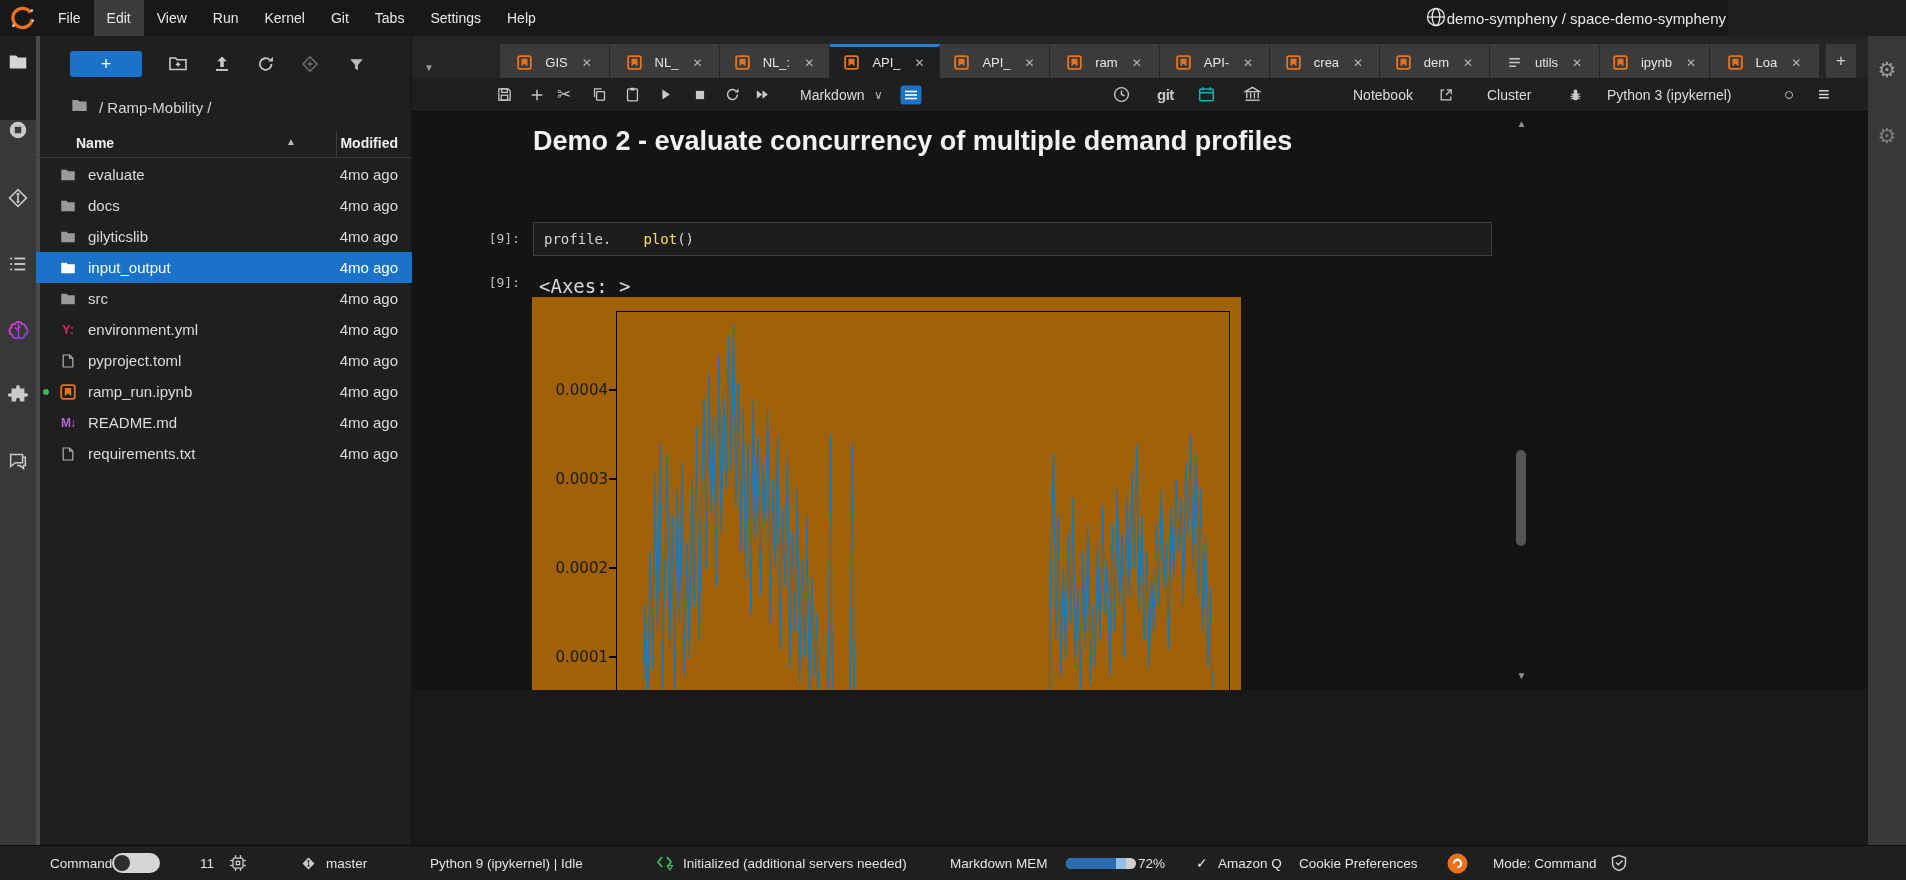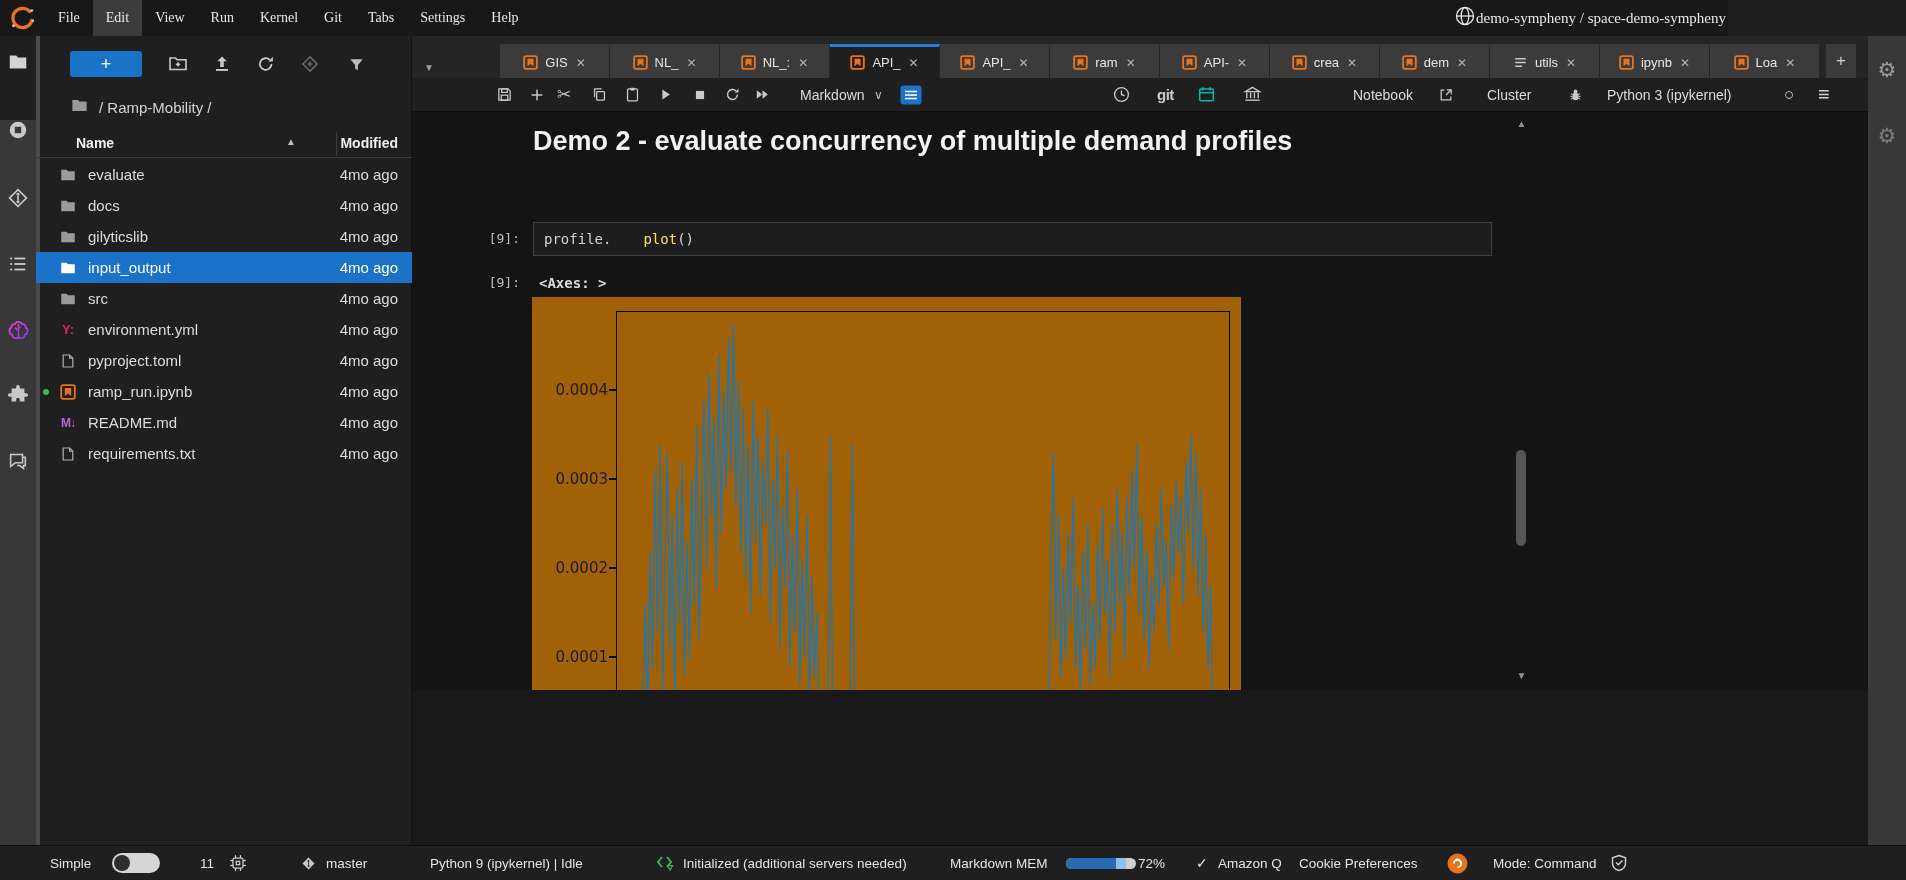--- a/index.html
+++ b/index.html
@@ -2,21 +2,21 @@
 <html><head>
 <meta charset="utf-8">
 <style>
   * { margin:0; padding:0; box-sizing:border-box; }
   html,body { background:#000; }
   .app { position:relative; width:1906px; height:880px; background:#1f1f1f; overflow:hidden;
          font-family:"Liberation Sans", sans-serif; color:#e4e4e4; }
 
   
   .menubar { position:absolute; left:0; top:0; width:1728px; height:36px; background:#181818;
-             display:flex; align-items:center; font-size:14px; color:#e8e8e8; overflow:hidden;font-family:Liberation Serif, serif; }
+             display:flex; align-items:center; font-size:14px; color:#e8e8e8; overflow:hidden; }
   .logo { margin:0 10px 0 10px; display:flex; align-items:center; }
   .menu-item { padding:0 13px; line-height:36px; cursor:default; }
   .menu-item.active { background:#3c3c3c; }
   .menubar-right { position:absolute; right:0; top:0; height:36px; display:flex; align-items:center; padding-right:2px; }
   .ws-label { font-size:15px; white-space:nowrap; }
 
   
   .activitybar { position:absolute; left:0; top:36px; width:36px; height:809px; background:#383838; }
   .act-active-bg { position:absolute; left:0; top:0; width:36px; height:84px; background:#1f1f1f; }
   .act-icon { position:absolute; left:0; width:36px; display:flex; justify-content:center; }
@@ -43,36 +43,36 @@
   .yaml-ic { color:#e0245e; font-weight:bold; font-size:13px; }
   .md-ic { color:#b567d8; font-weight:bold; font-size:12px; letter-spacing:-1px; }
   .frow.selected svg path, .frow.selected svg rect { fill:#ffffff; }
 
   
   .main { position:absolute; left:412px; top:36px; width:1456px; height:809px; background:#141414; }
   .tabbar { position:absolute; left:0; top:0; width:1456px; height:42px; background:#252525; display:flex; align-items:flex-end; }
   .tab-lead { width:88px; height:42px; position:relative; flex:none; }
   .tab-overflow { position:absolute; left:12px; bottom:5px; font-size:10px; color:#9a9a9a; }
   .tab { width:110px; height:34px; flex:none; background:#3b3b3b; border-right:1px solid #252525; border-top:3px solid transparent;
-         display:flex; align-items:center; justify-content:center; gap:7px; font-size:13px; color:#e6e6e6; }
+         display:flex; align-items:center; justify-content:center; gap:13px; font-size:13px; color:#e6e6e6; }
   .tab.active { background:#1f1f1f; border-top:3px solid #1f80d6; }
   .tab .tclose { font-size:12px; color:#b5b5b5; margin-left:1px; }
   .tab-add { width:30px; height:34px; flex:none; background:#3b3b3b; margin-left:6px; display:flex; align-items:center; justify-content:center; font-size:17px; color:#cfcfcf; }
 
   .nbtoolbar { position:absolute; left:0; top:42px; width:1456px; height:34px; background:#1f1f1f; border-bottom:1px solid #101010; }
   .tbi { position:absolute; top:0; height:33px; display:flex; align-items:center; justify-content:center; color:#c9c9c9; }
   .tb-text { font-size:14px; color:#dcdcdc; white-space:nowrap; }
 
   
   .nbviewport { position:absolute; left:0; top:76px; width:1456px; height:578px; background:#141414; overflow:hidden; }
   .nb-heading { position:absolute; left:121px; top:10px; width:860px; font-size:27px; font-weight:700; line-height:38px; color:#f2f2f2; }
   .prompt { position:absolute; left:0; width:108px; text-align:right; font-family:"DejaVu Sans Mono", monospace; font-size:13px; color:#c0c0c0; }
   .codebox { position:absolute; left:121px; top:110px; width:959px; height:34px; background:#1d1d1d; border:1px solid #3f3f3f; display:flex; align-items:center; padding:0 10px; font-family:"DejaVu Sans Mono", monospace; font-size:14px; }
   .tok-plain { color:#d4d4d4; } .tok-fn { color:#fde047;margin-left:32px; }
-  .outtext { position:absolute; left:127px; top:163px; font-family:"DejaVu Sans Mono", monospace; font-size:14px; color:#d8d8d8;font-weight:bold; }
+  .outtext { position:absolute; left:127px; top:163px; font-family:"DejaVu Sans Mono", monospace; font-size:19px; color:#d8d8d8; }
 
   .figure { position:absolute; left:120px; top:185px; width:709px; height:470px; background:#a16207; }
   .ytick-label { position:absolute; width:62px; right:633px; text-align:right; font-family:"DejaVu Sans", sans-serif; font-size:15px; color:#1a1a1a; }
   .ytick-mark { position:absolute; left:77px; width:7px; height:1.5px; background:#000; }
   .axesbox { position:absolute; left:84px; top:14px; width:614px; height:450px; border:1.3px solid #000; overflow:hidden; }
 
   .vscroll { position:absolute; left:1099px; top:0; width:21px; height:578px; }
   .vs-arrow { position:absolute; left:0; width:21px; text-align:center; font-size:10px; color:#8f8f8f; }
   .vs-thumb { position:absolute; left:5px; top:338px; width:10px; height:96px; background:#555; border-radius:5px; }
 
@@ -581,21 +581,21 @@
 
     <div class="belowarea"></div>
   </div>
 
   <div class="rightstrip">
     <span class="rs-gear" style="top:22px">⚙</span>
     <span class="rs-gear" style="top:88px; color:#7d7d7d">⚙</span>
   </div>
 
   <div class="statusbar">
-    <span class="sb" style="left:50px">Simple</span>
+    <span class="sb" style="left:50px">Command</span>
     <span class="sb" style="left:112px">
         <span class="toggle">
           <span class="knob"></span>
         </span>
       </span>
     <span class="sb" style="left:200px">11</span>
     <span class="sb" style="left:228px">
       <svg width="20" height="20" viewBox="0 0 24 24" fill="none" stroke="#cfcfcf" stroke-width="1.5">
           <rect x="6" y="6" width="12" height="12" rx="2"></rect>
           <rect x="10" y="10" width="4" height="4"></rect>

